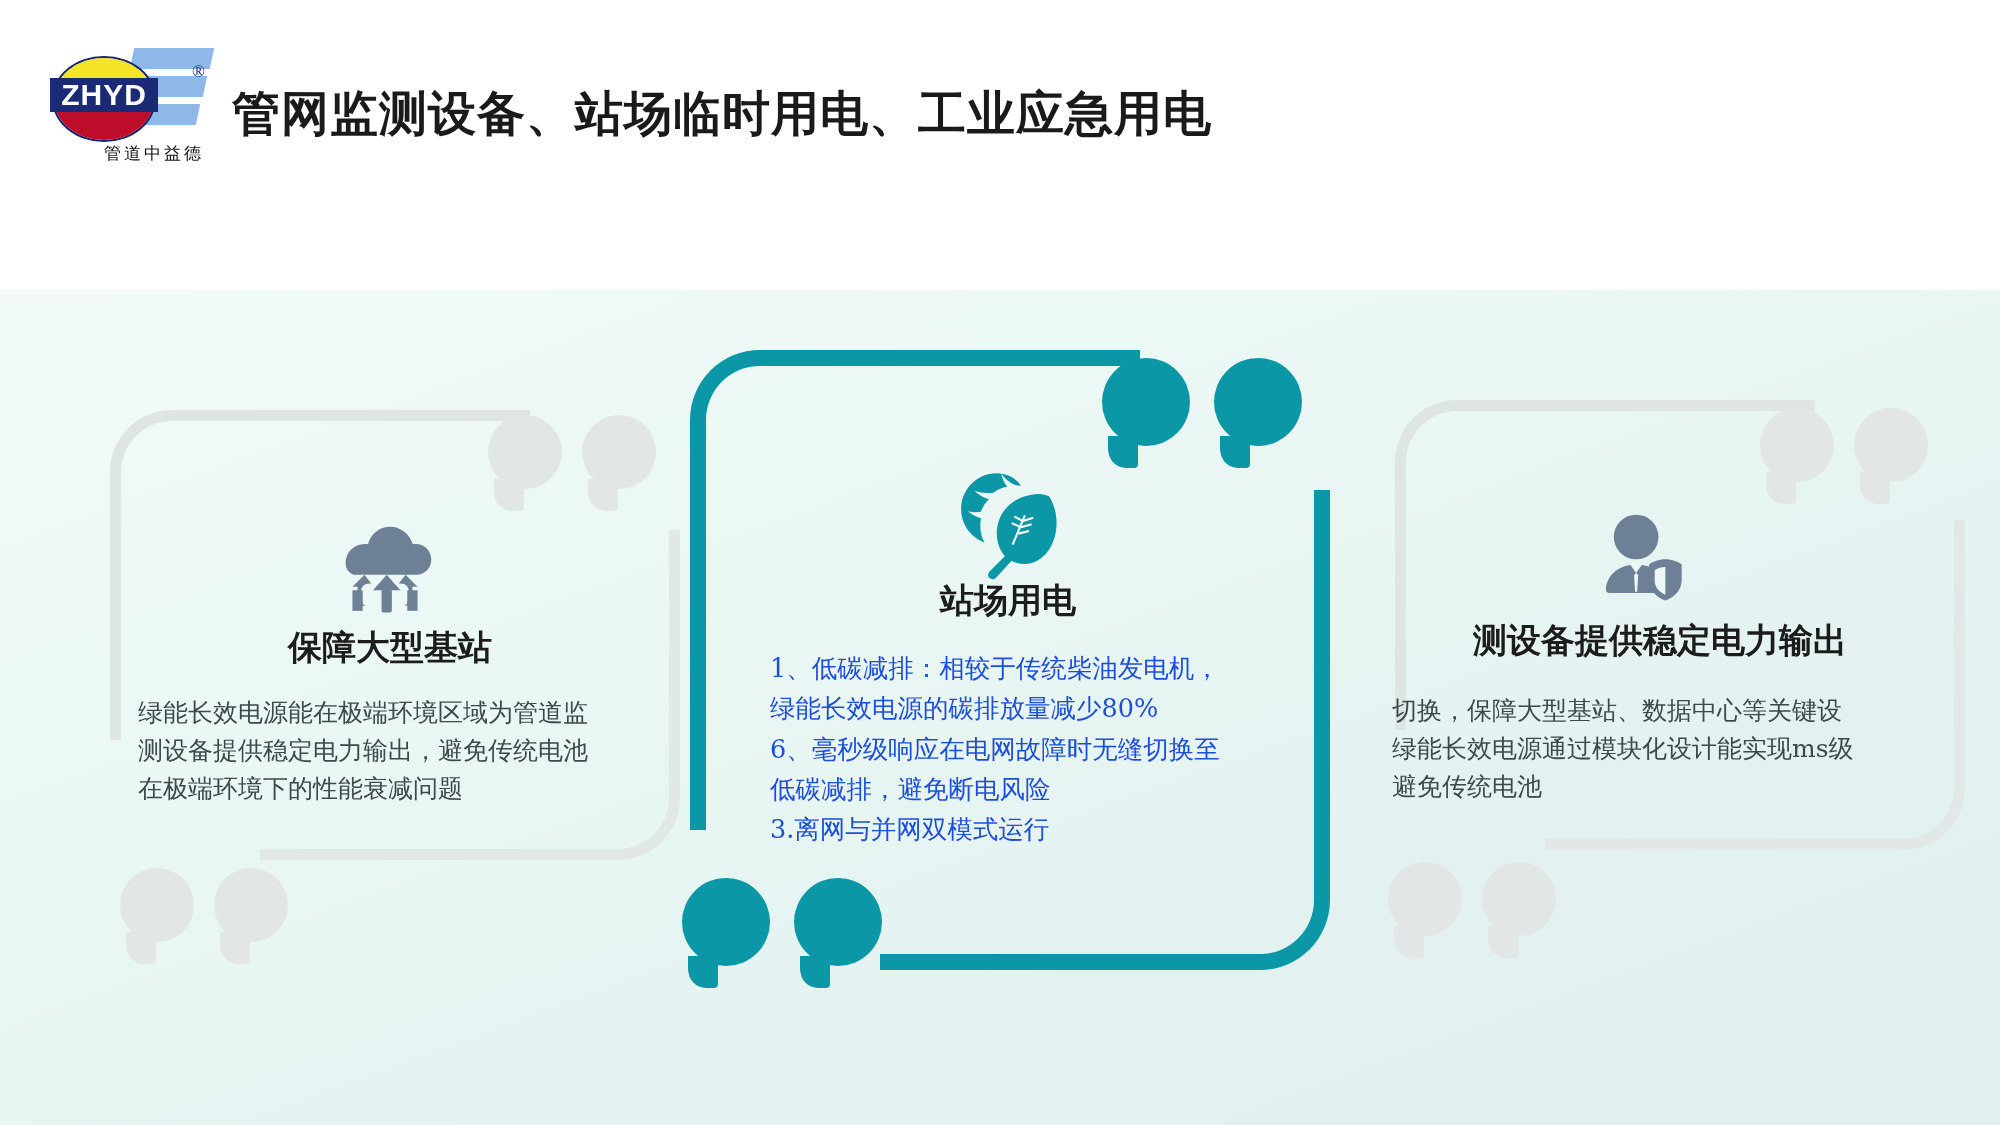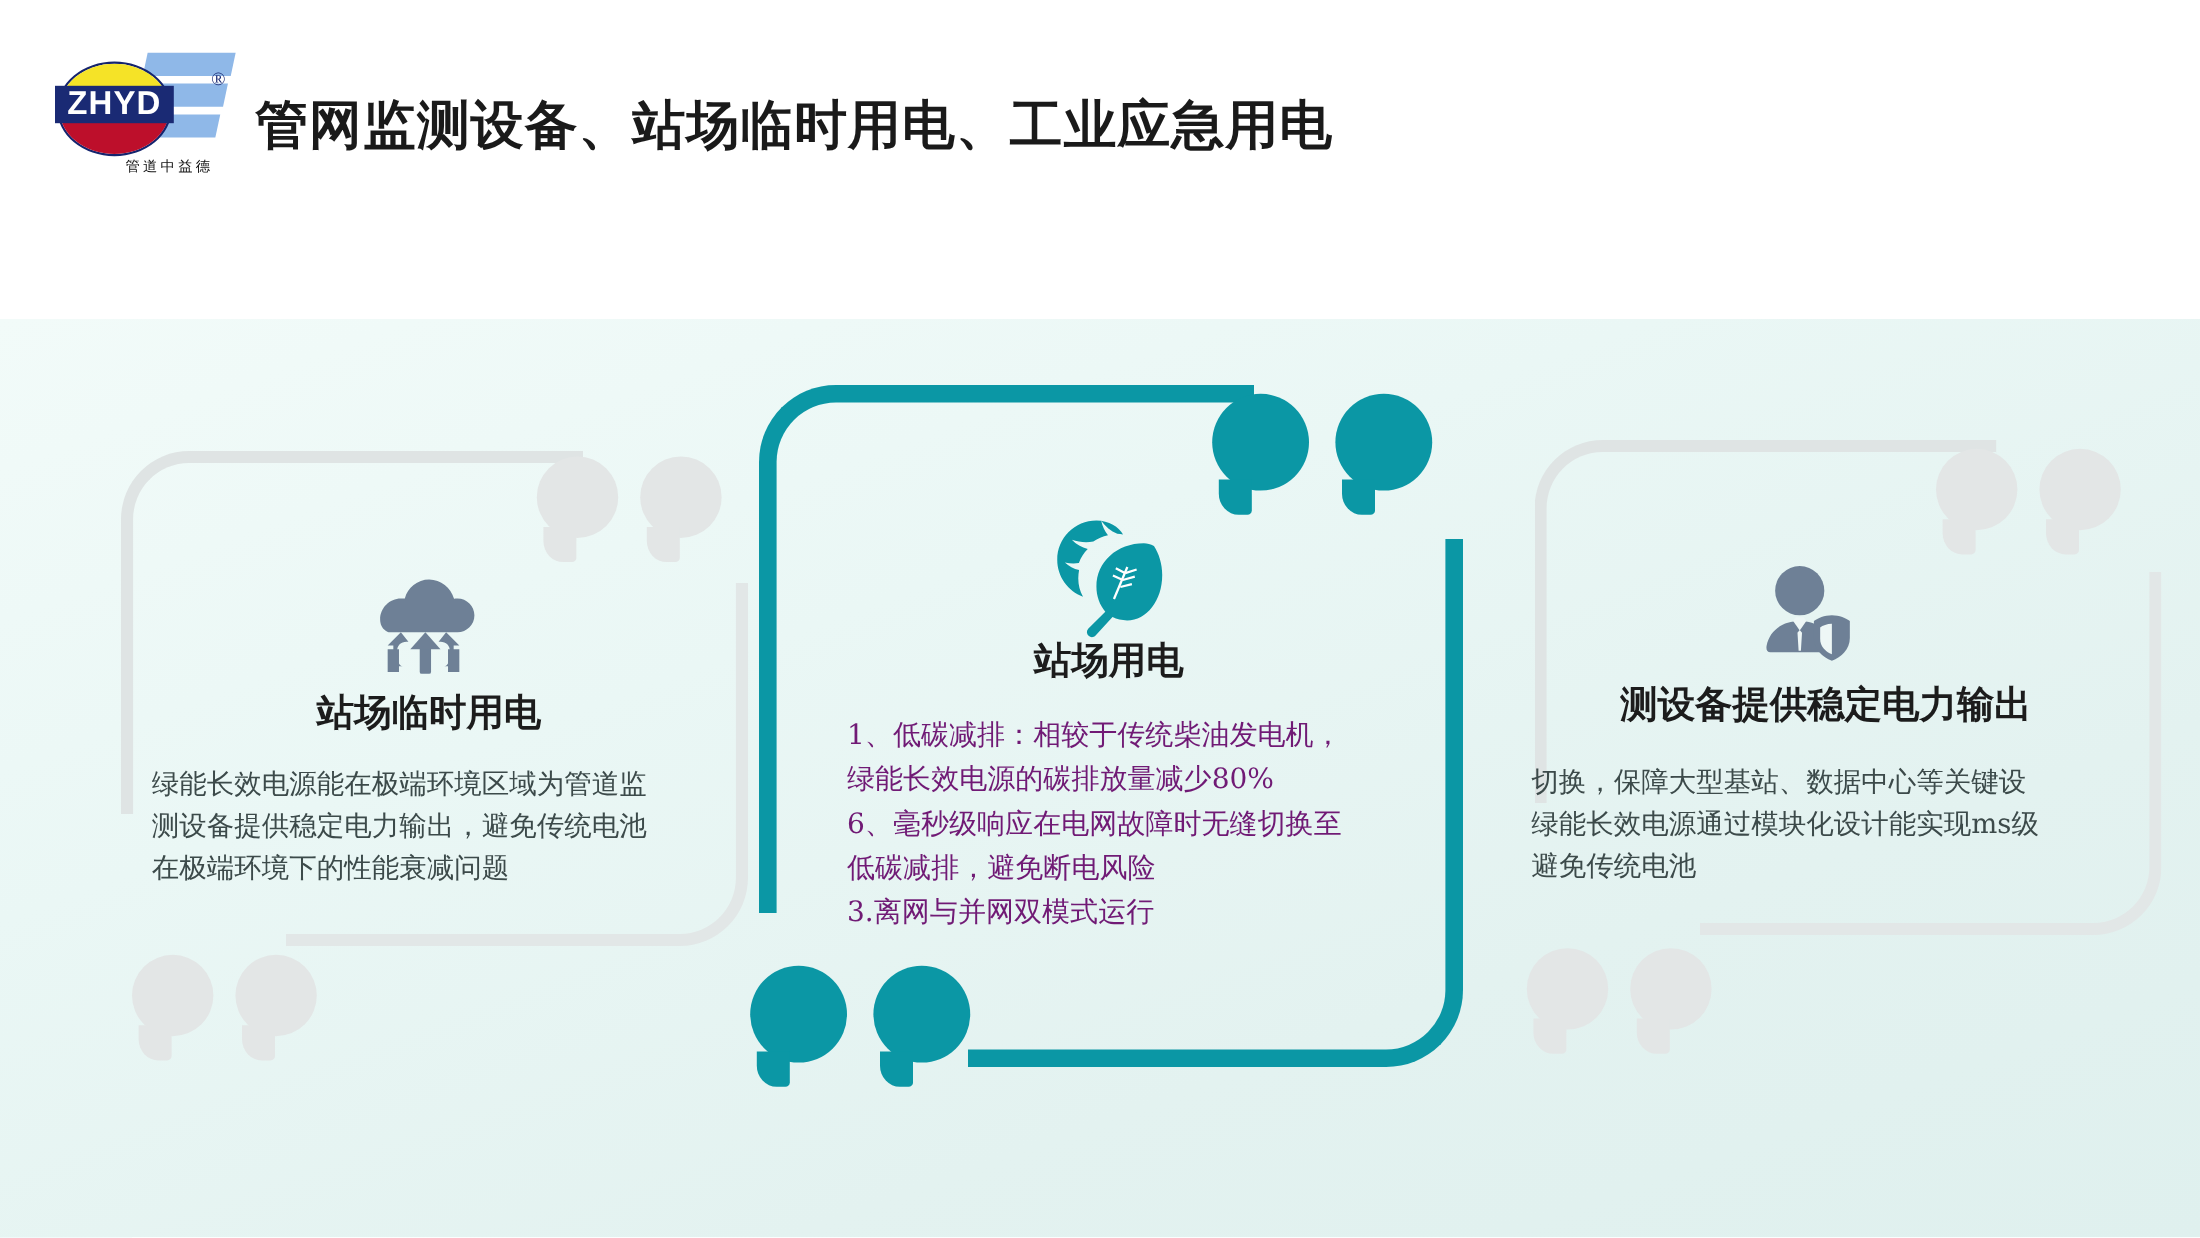--- a/index.html
+++ b/index.html
@@ -36,21 +36,21 @@
   .logo-ellipse .top{position:absolute;left:0;top:0;width:100%;height:50%;background:#f5e327;}
   .logo-ellipse .bot{position:absolute;left:0;top:50%;width:100%;height:50%;background:#bd0f2b;}
   .logo-band{position:absolute;left:2px;top:36px;width:108px;height:34px;background:#1a2a74;
     display:flex;align-items:center;justify-content:center;}
   .logo-band span{color:#ffffff;font-family:"Liberation Sans",sans-serif;font-weight:bold;
     font-size:30px;letter-spacing:1px;line-height:1;
     -webkit-text-stroke:0px;}
   .logo-reg{position:absolute;left:144px;top:20px;font-size:17px;color:#1a2a74;
     font-family:"Liberation Serif",serif;}
   .logo-sub{position:absolute;left:46px;top:100px;width:120px;text-align:center;
-    font-size:13px;color:#111111;letter-spacing:3px;
+    font-size:17px;color:#111111;letter-spacing:3px;
     font-family:"DejaVu Sans",sans-serif;white-space:nowrap;}
   .title{position:absolute;left:232px;top:82px;font-size:48px;font-weight:bold;color:#1a1a1a;
     font-family:"DejaVu Sans","Liberation Sans",sans-serif;letter-spacing:1px;white-space:nowrap;}
 
   
   .stage{position:absolute;left:0;top:290px;width:2000px;height:835px;
     background:linear-gradient(160deg,#f2fbf9 0%,#eaf7f5 35%,#e3f2f0 70%,#dff0ee 100%);}
 
   
   .left-frame{position:absolute;left:110px;top:410px;width:520px;height:460px;}
@@ -85,21 +85,21 @@
   .q-grey .qb{background:#e3e6e6;}
   .q-grey .qb::after{background:#e3e6e6;}
   .q-teal .qb{background:#0b97a5;}
   .q-teal .qb::after{background:#0b97a5;}
 
   .icon-wrap{position:absolute;}
   .card-title{position:absolute;text-align:center;font-size:34px;font-weight:bold;color:#1c1c1c;
     font-family:"DejaVu Serif","Liberation Serif",serif;white-space:nowrap;}
   .card-body{position:absolute;font-size:25px;line-height:1.52;color:#3c4a4a;
     font-family:"DejaVu Serif","Liberation Serif",serif;}
-  .card-body.mid{font-size:25.5px;line-height:1.58;color:#701a75;}
+  .card-body.mid{font-size:25.5px;line-height:1.58;color:#1d4ed8;}
 </style>
 </head>
 <body>
 
 <div class="slide">
 
   <div class="deco dec-tr-1"></div>
   <div class="deco dec-tr-2"></div>
   <div class="deco dec-tr-3"></div>
   <div class="deco dec-bl-1"></div>
@@ -146,21 +146,21 @@
     <svg viewBox="0 0 64 56" width="110" height="96" fill="#6e8096">
       <path d="M14 32h36c5 0 9-4 9-9s-4-9-9-9c-.6 0-1.2.1-1.8.2C46.5 8.4 41.2 4 35 4c-6.2 0-11.5 4.3-12.9 10.1C21.4 14 20.7 14 20 14c-6 0-11 5-11 11s5 7 5 7z"></path>
       <rect x="30" y="36" width="6" height="18" rx="1"></rect>
       <path d="M33 32l8 9h-16z"></path>
       <path d="M18 42c0-3 2-5 5-5h1l-4-5-7 7h3c0 6 0 9 0 11h5c-2 0-3-3-3-8z"></path>
       <path d="M13 41h6v12h-6z"></path>
       <path d="M46 42c0-3-2-5-5-5h-1l4-5 7 7h-3c0 6 0 9 0 11h-5c2 0 3-3 3-8z"></path>
       <path d="M45 41h6v12h-6z"></path>
     </svg>
   </div>
-  <div class="card-title" style="left:140px;top:625px;width:500px;">站场临时用电</div>
+  <div class="card-title" style="left:140px;top:625px;width:500px;">保障大型基站</div>
   <div class="card-body" style="left:138px;top:694px;width:500px;">
     <div>绿能长效电源能在极端环境区域为管道监</div>
     <div>测设备提供稳定电力输出，避免传统电池</div>
     <div>在极端环境下的性能衰减问题</div>
   </div>
 
   <div class="center-frame">
     <div class="cf-a"></div>
     <div class="cf-b"></div>
   </div>

